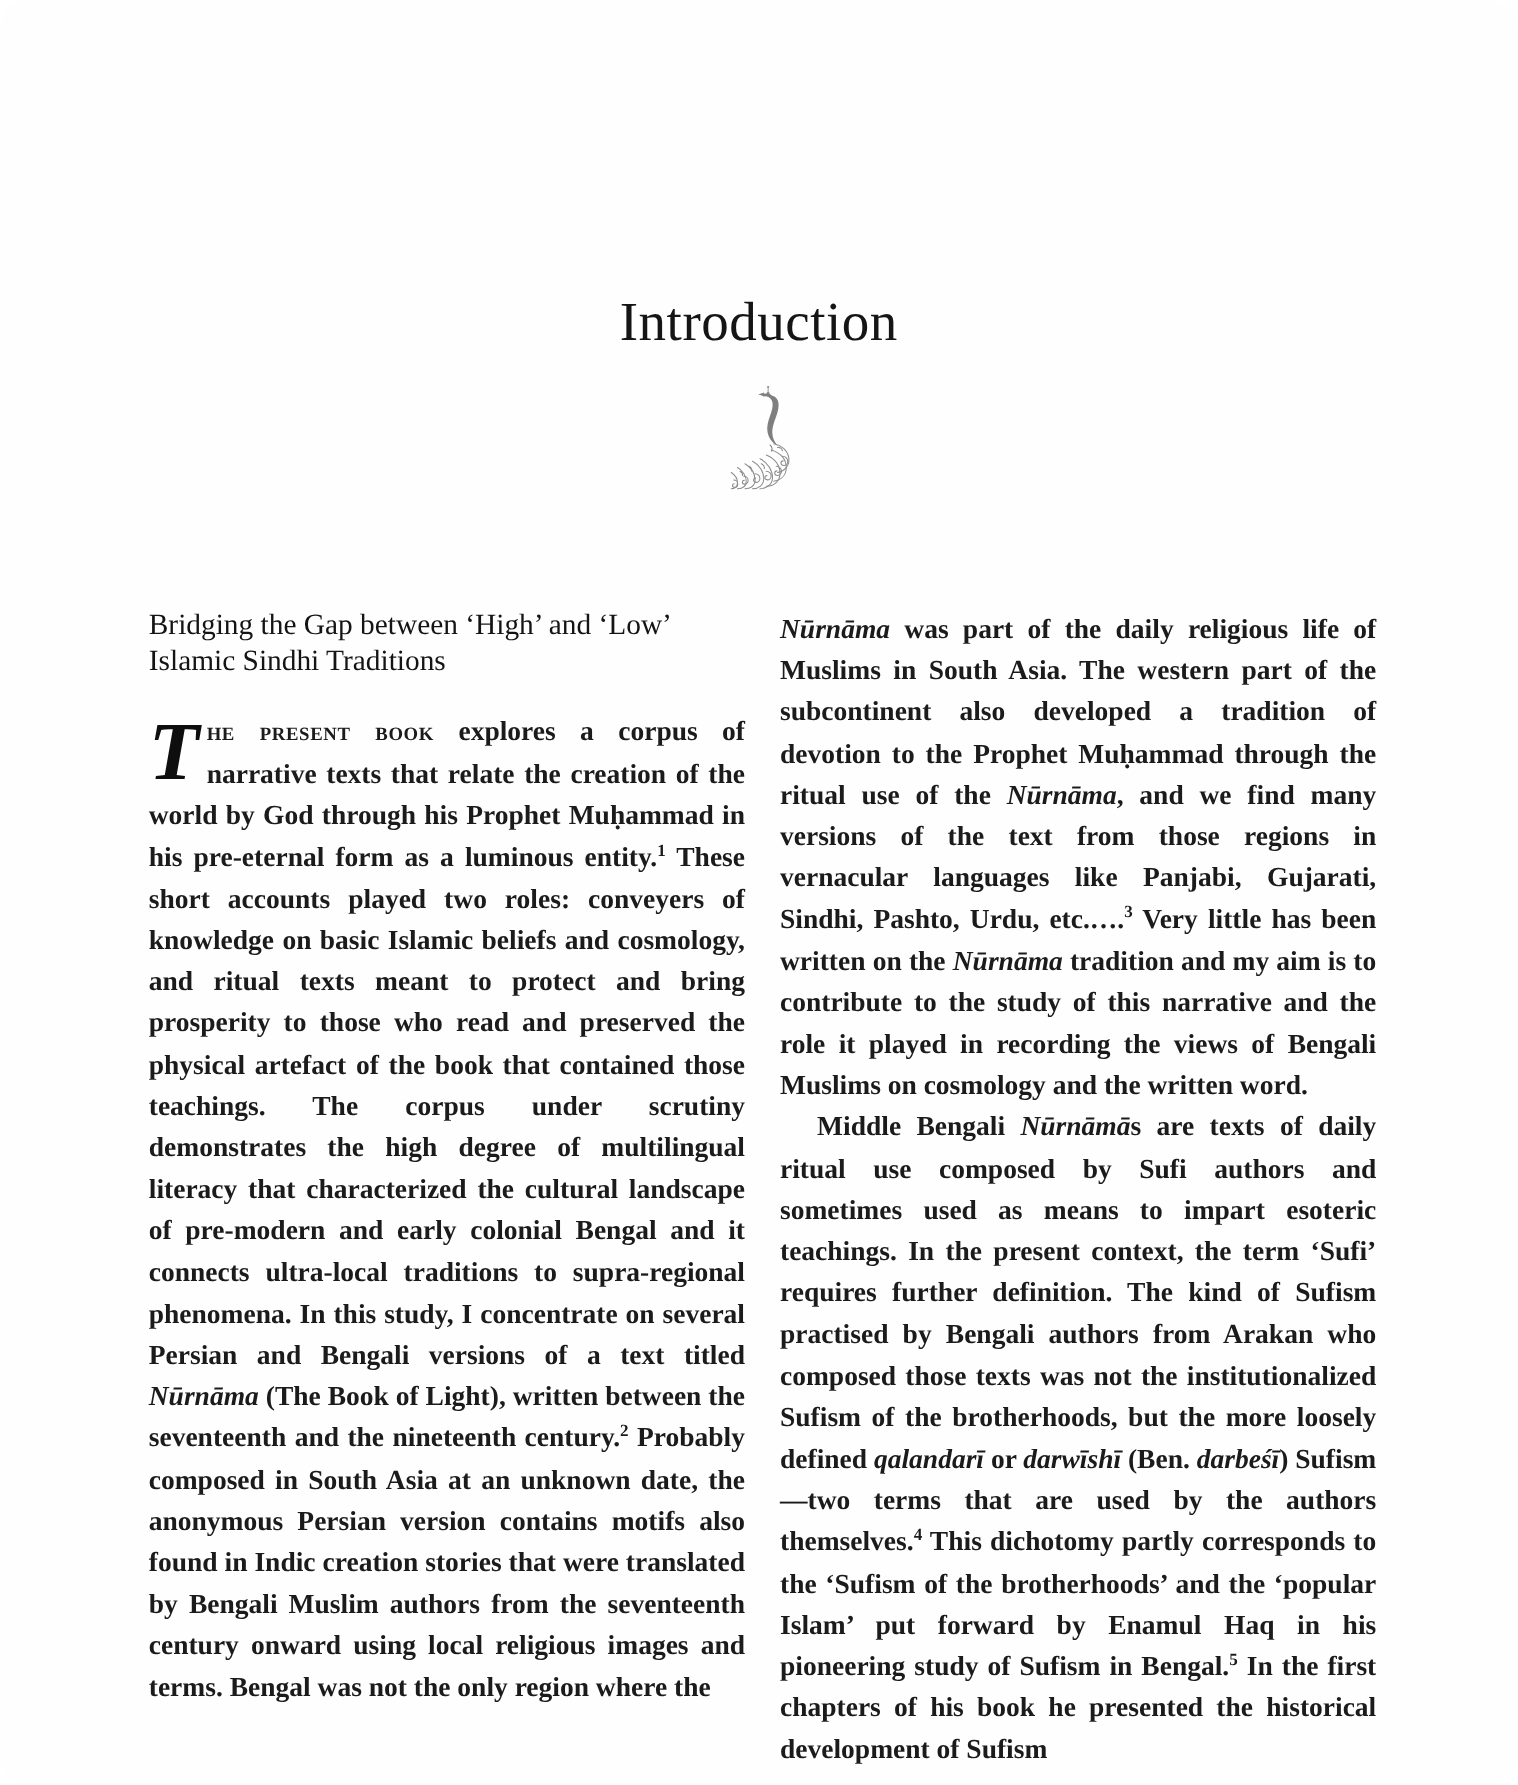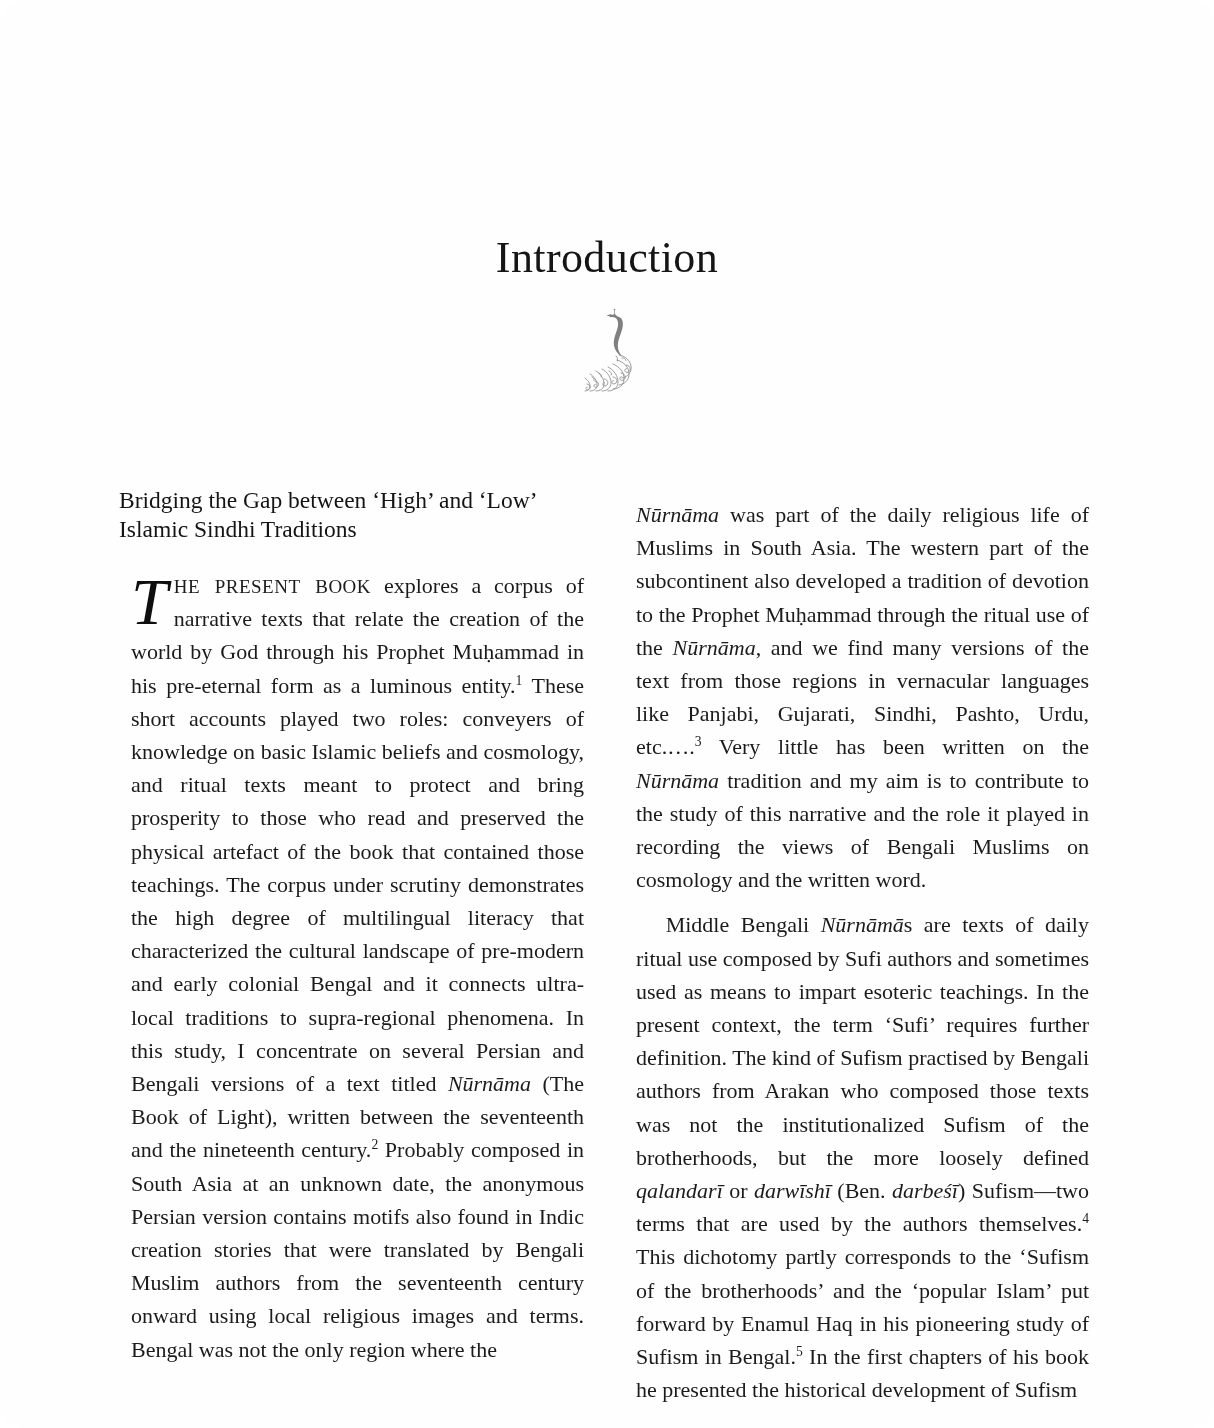--- a/index.html
+++ b/index.html
@@ -69,48 +69,49 @@
   .section-heading {
     font-size: 23.5px;
     line-height: 28.5px;
     font-weight: 400;
     margin: 0 0 25px 0;
     color: #141414;
     text-align: left;
   }
 
   p.body {
-    margin: 12px;
+    margin: 0;
     font-size: 22px;
     line-height: 33.2px;
     text-align: justify;
     text-justify: inter-word;
     color: #1b1b1b;
     hyphens: manual;
+    font-weight: bold;
   }
   p.body + p.body { text-indent: 1.35em; }
 
   
   p.dropcap-para {
     text-align: justify;
     position: relative;
   }
   .dropcap {
     float: left;
     font-family: "Liberation Serif", "DejaVu Serif", serif;
     font-style: italic;
     font-size: 66px;
     line-height: 56px;
     padding: 4px 6px 0 0;
     margin-top: 2px;
     color: #0e0e0e;
   }
   .smallcaps {
     font-variant: small-caps;
-    font-size: 27px;
+    font-size: 21px;
     letter-spacing: 0.5px;
   }
   .it { font-style: italic; }
   sup.fn {
     font-size: 0.62em;
     line-height: 0;
     vertical-align: super;
   }
 
   

